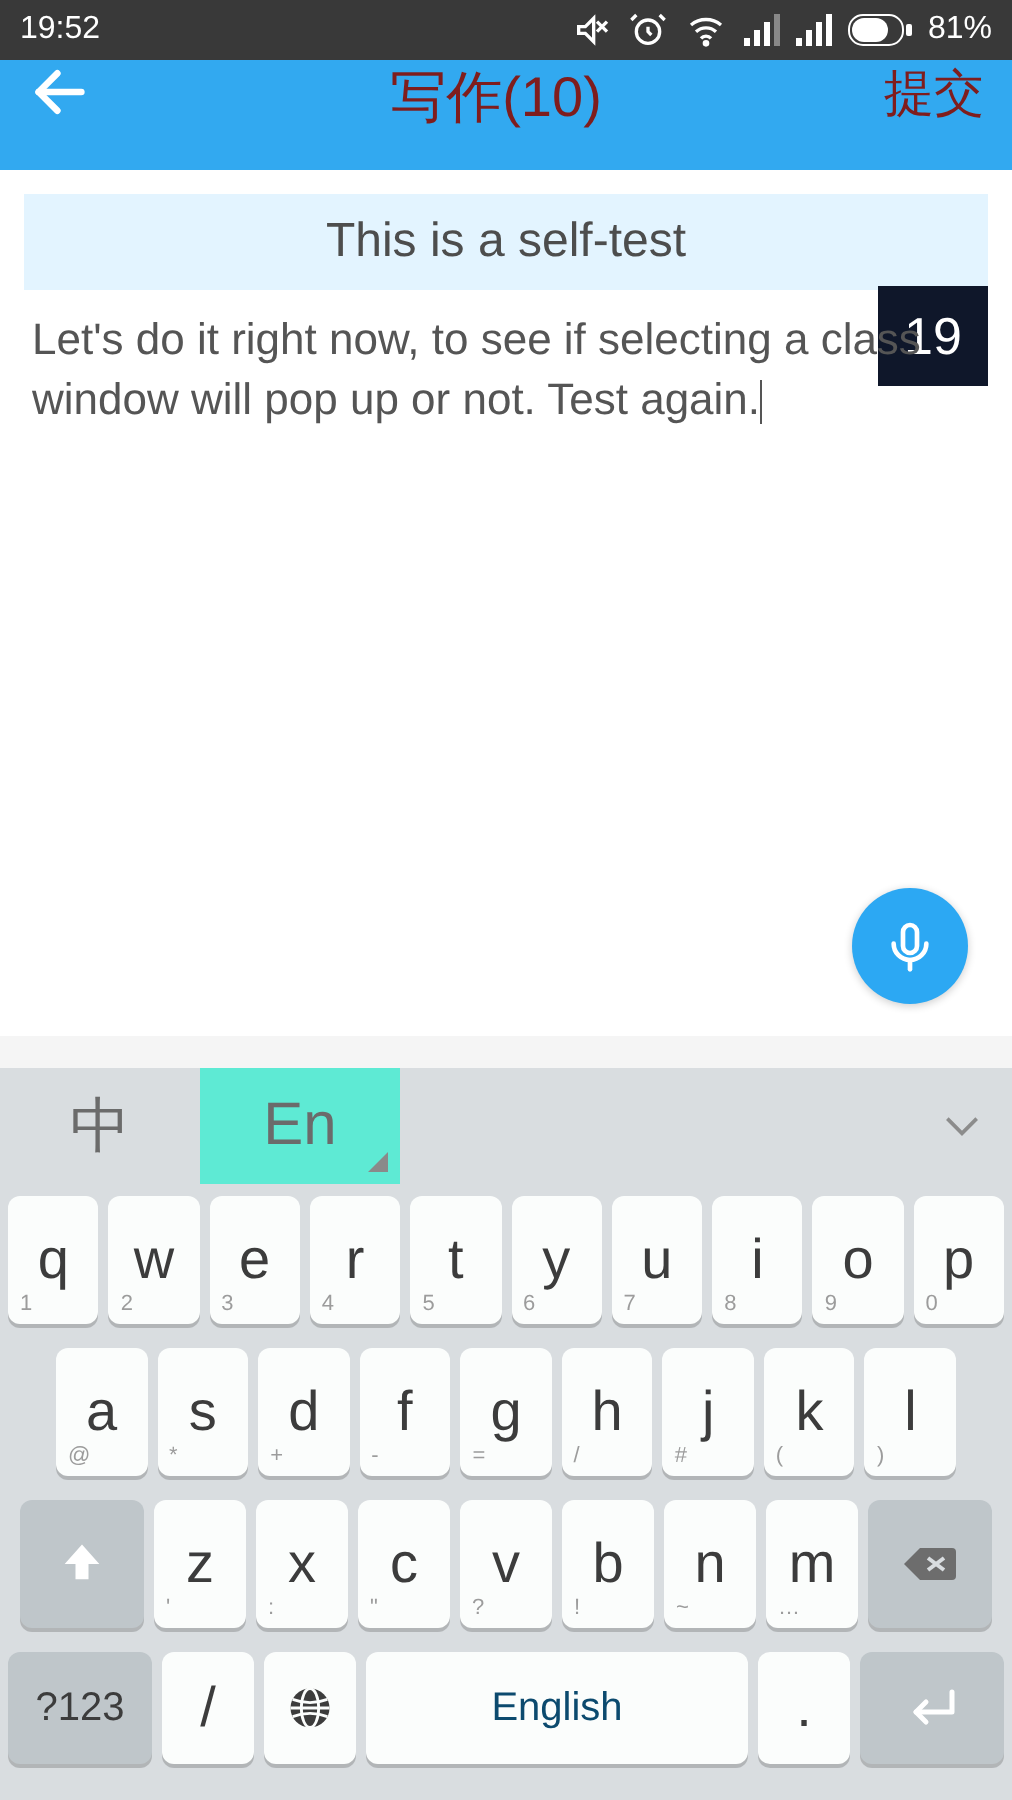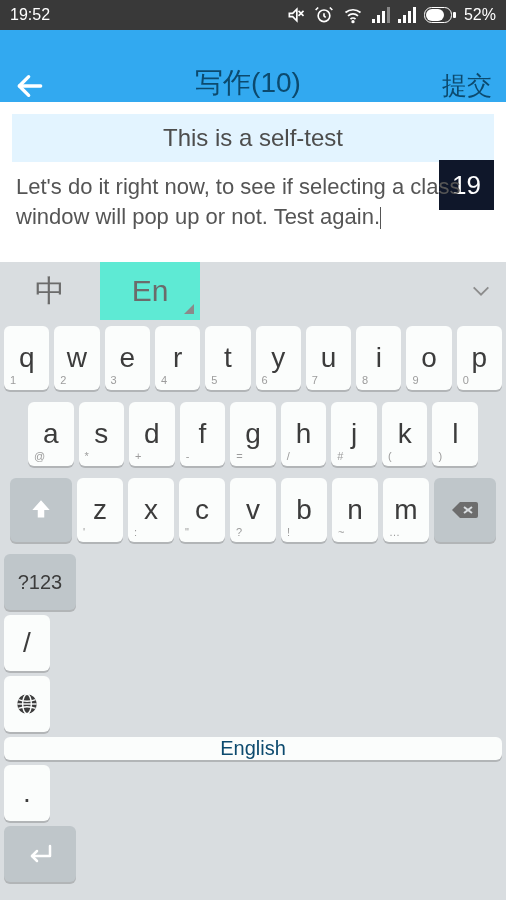--- a/index.html
+++ b/index.html
@@ -5,21 +5,21 @@
   * { margin: 0; padding: 0; box-sizing: border-box; font-family: -apple-system, Helvetica, Arial, sans-serif; }
   body { width: 506px; height: 900px; background: #f5f5f5; overflow: hidden; position: relative; }
 
   
   .status-bar { height: 30px; background: #393939; color: #fff; display: flex; align-items: center; padding: 0 10px; font-size: 16px; }
   .status-left { flex: 1; }
   .status-right { display: flex; align-items: center; gap: 8px; }
   .status-right svg { display: block; }
 
   
-  .app-header { height: 72px; background: #32a9f0; color: #0c4a6e; display: flex; align-items: flex-end; padding: 0 14px; }
+  .app-header { height: 55px; background: #32a9f0; color: #7f1d1d; display: flex; align-items: flex-start; padding: 0 14px; }
   .header-back { width: 40px; display:flex; align-items:center; }
   .header-title { flex: 1; text-align: center; font-size: 28px; font-weight: 400; }
   .header-action { font-size: 25px; }
 
   
   .content { padding: 12px; background: #fff; margin: 0; height: 433px; position: relative; }
   .banner { background: #e3f4ff; color: #4d4d4d; font-size: 24px; height: 48px; display:flex; align-items:center; justify-content:center; }
   .badge { position: absolute; right: 12px; top: 58px; width: 55px; height: 50px; background: #0f172a; color: #fff; font-size: 26px; display:flex; align-items:center; justify-content:center; }
   .text-body { padding: 10px 4px; color: #555; font-size: 22px; line-height: 1.35; position: relative; }
   .cursor { display:inline-block; width:1px; height:22px; background:#555; vertical-align:middle; }
@@ -42,21 +42,21 @@
   .key .subL { left:6px; }
   .row1 .key { flex:1; }
   .row2 { padding: 0 24px; }
   .row2 .key { flex:1; }
   .row3 .key { width:46px; }
   .key.mod { background:#bfc6ca; width:62px; }
   .key.space { flex:1; font-size:20px; color:#0c4a6e; }
   .row4 .key { height:56px; }
   .row4 .key.mod2 { background:#bfc6ca; width:72px; font-size:20px; }
   .row4 .key.sm { width:46px; }
-  .row4 { align-items:stretch;flex-direction:column; }
+  .row4 { align-items:stretch; }
 </style>
 </head>
 <body>
 
 <div class="status-bar">
   <div class="status-left">19:52</div>
   <div class="status-right">
     <svg width="20" height="20" viewBox="0 0 24 24" fill="none" stroke="#fff" stroke-width="2">
         <path d="M4 10h4l5-5v14l-5-5H4z"></path>
         <line x1="15" y1="7" x2="21" y2="13"></line>
@@ -83,21 +83,21 @@
         <rect x="0" y="12" width="3" height="4" fill="#fff"></rect>
         <rect x="5" y="8" width="3" height="8" fill="#fff"></rect>
         <rect x="10" y="4" width="3" height="12" fill="#fff"></rect>
         <rect x="15" y="0" width="3" height="16" fill="#fff"></rect>
       </svg>
     <svg width="32" height="16" viewBox="0 0 32 16">
         <rect x="0.5" y="0.5" width="27" height="15" rx="7" fill="none" stroke="#fff"></rect>
         <rect x="2" y="2" width="18" height="12" rx="6" fill="#fff"></rect>
         <rect x="29" y="5" width="3" height="6" rx="1" fill="#fff"></rect>
       </svg>
-    <span>52%</span>
+    <span>81%</span>
   </div>
 </div>
 
 <div class="app-header">
   <div class="header-back">
     <svg width="32" height="32" viewBox="0 0 24 24" fill="none" stroke="#fff" stroke-width="2.5" stroke-linecap="round" stroke-linejoin="round">
         <line x1="20" y1="12" x2="4" y2="12"></line>
         <polyline points="11 5 4 12 11 19"></polyline>
       </svg>
   </div>

